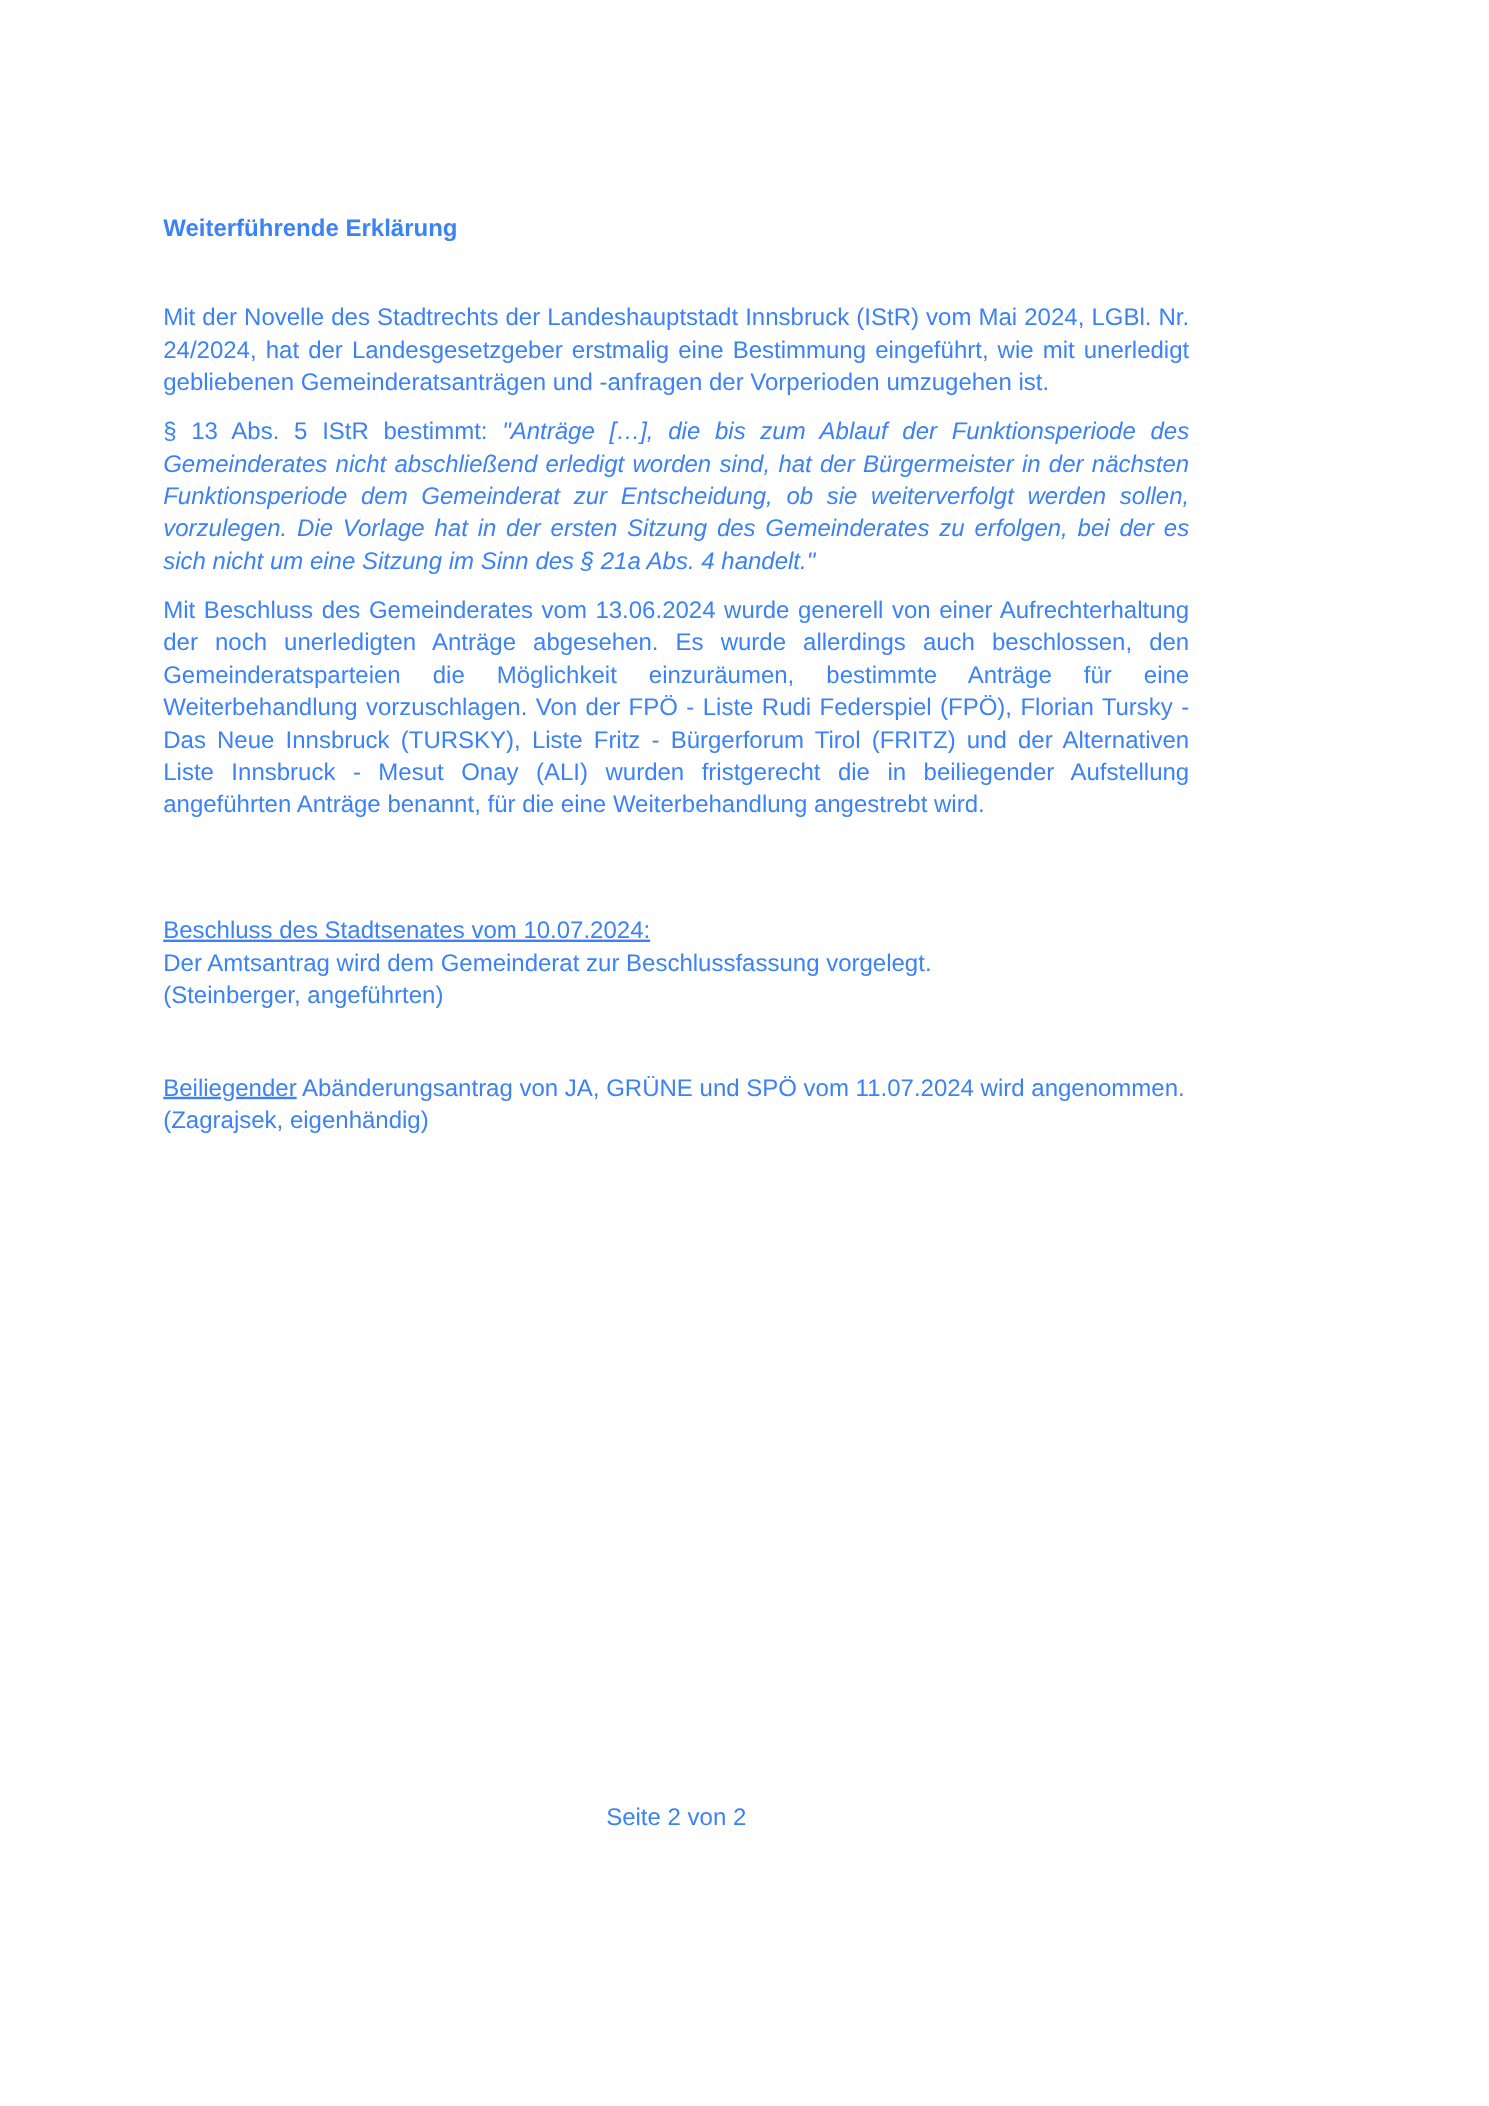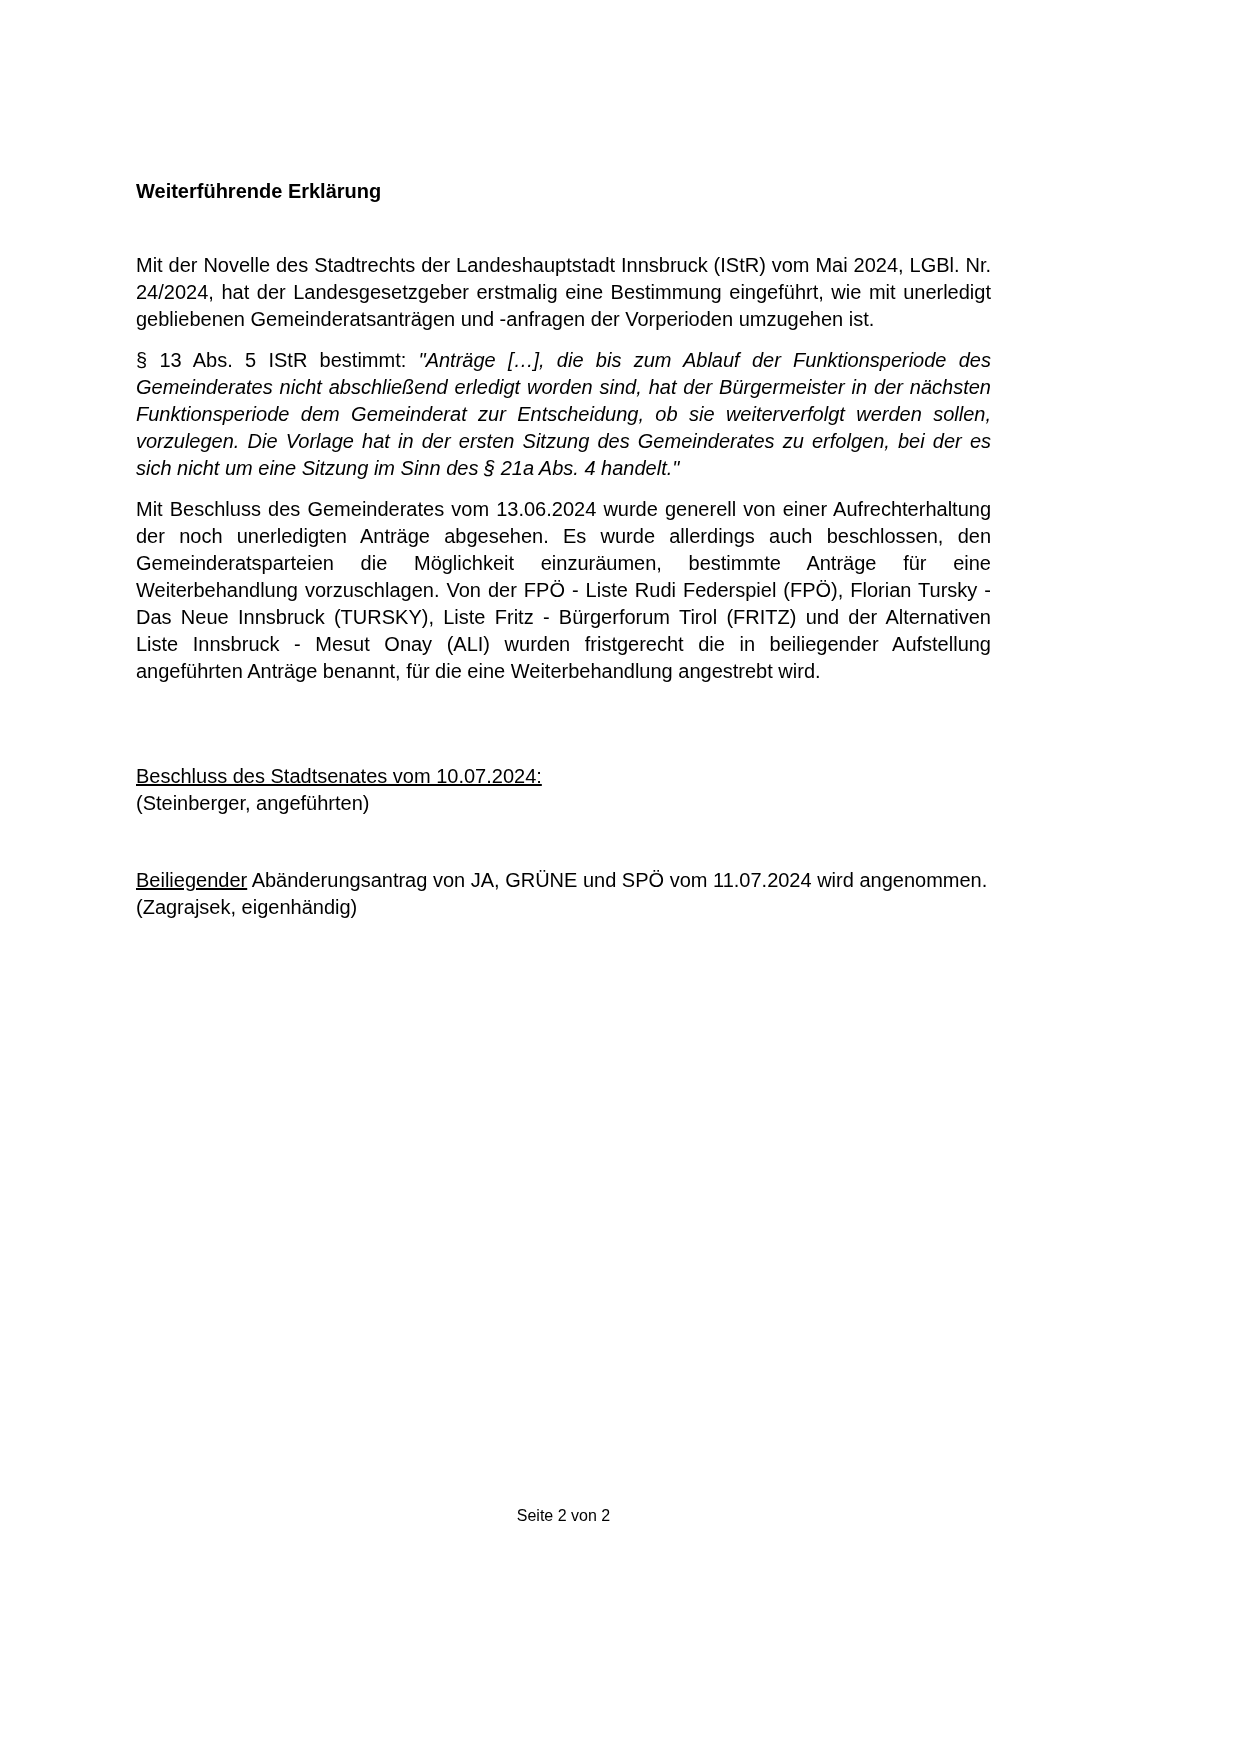--- a/index.html
+++ b/index.html
@@ -3,21 +3,21 @@
 <meta charset="utf-8">
 <style>
   * { margin: 0; padding: 0; box-sizing: border-box; }
   html, body { background: #ffffff; }
   .page {
     position: relative;
     width: 1241px;
     height: 1755px;
     margin: 0 auto;
     background: #ffffff;
-    color: #000000;
+    color: #3b82f6;
     font-family: "Liberation Sans", sans-serif;
     font-size: 20px;
     line-height: 27px;
   }
   .content {
     position: absolute;
     left: 136px;
     top: 178px;
     width: 855px;
   }
@@ -34,40 +34,41 @@
   .underline { text-decoration: underline; }
   .decision-first { margin-top: 78px; }
   .decision-second { margin-top: 50px; }
   .decision-title { text-decoration: underline; }
   .footer {
     position: absolute;
     left: 136px;
     top: 1502px;
     width: 855px;
     text-align: center;
-    font-size: 16px;
+    font-size: 20px;
   }
 </style>
 </head>
 <body>
 
 <div class="page">
   <div class="content">
 
     <h1 class="heading">Weiterführende Erklärung</h1>
 
     <p class="para"><span>Mit der Novelle des Stadtrechts der Landeshauptstadt Innsbruck (IStR) vom Mai 2024, LGBl. Nr. 24/2024, hat der Landesgesetzgeber erstmalig eine Bestimmung eingeführt, wie mit unerledigt gebliebenen Gemeinderatsanträgen und -anfragen der Vorperioden umzugehen ist.</span></p>
 
     <p class="para"><span>§ 13 Abs. 5 IStR bestimmt: </span><span class="italic">"Anträge […], die bis zum Ablauf der Funktionsperiode des Gemeinderates nicht abschließend erledigt worden sind, hat der Bürgermeister in der nächsten Funktionsperiode dem Gemeinderat zur Entscheidung, ob sie weiterverfolgt werden sollen, vorzulegen. Die Vorlage hat in der ersten Sitzung des Gemeinderates zu erfolgen, bei der es sich nicht um eine Sitzung im Sinn des § 21a Abs. 4 handelt."</span></p>
 
     <p class="para"><span>Mit Beschluss des Gemeinderates vom 13.06.2024 wurde generell von einer Aufrechterhaltung der noch unerledigten Anträge abgesehen. Es wurde allerdings auch beschlossen, den Gemeinderatsparteien die Möglichkeit einzuräumen, bestimmte Anträge für eine Weiterbehandlung vorzuschlagen. Von der FPÖ - Liste Rudi Federspiel (FPÖ), Florian Tursky - Das Neue Innsbruck (TURSKY), Liste Fritz - Bürgerforum Tirol (FRITZ) und der Alternativen Liste Innsbruck - Mesut Onay (ALI) wurden fristgerecht die in beiliegender Aufstellung angeführten Anträge benannt, für die eine Weiterbehandlung angestrebt wird.</span></p>
 
 
     <div class="decision decision-first">
       <div class="decision-title">Beschluss des Stadtsenates vom 10.07.2024:</div>
+      <div class="decision-body"><span>Der Amtsantrag wird dem Gemeinderat zur Beschlussfassung vorgelegt.</span></div>
       <div class="decision-signature">(Steinberger, angeführten)</div>
     </div>
 
     <div class="decision decision-second">
       <div class="decision-body"><span class="underline">Beiliegender</span><span> Abänderungsantrag von JA, GRÜNE und SPÖ vom 11.07.2024 wird angenommen.</span></div>
       <div class="decision-signature">(Zagrajsek, eigenhändig)</div>
     </div>
 
   </div>
 

